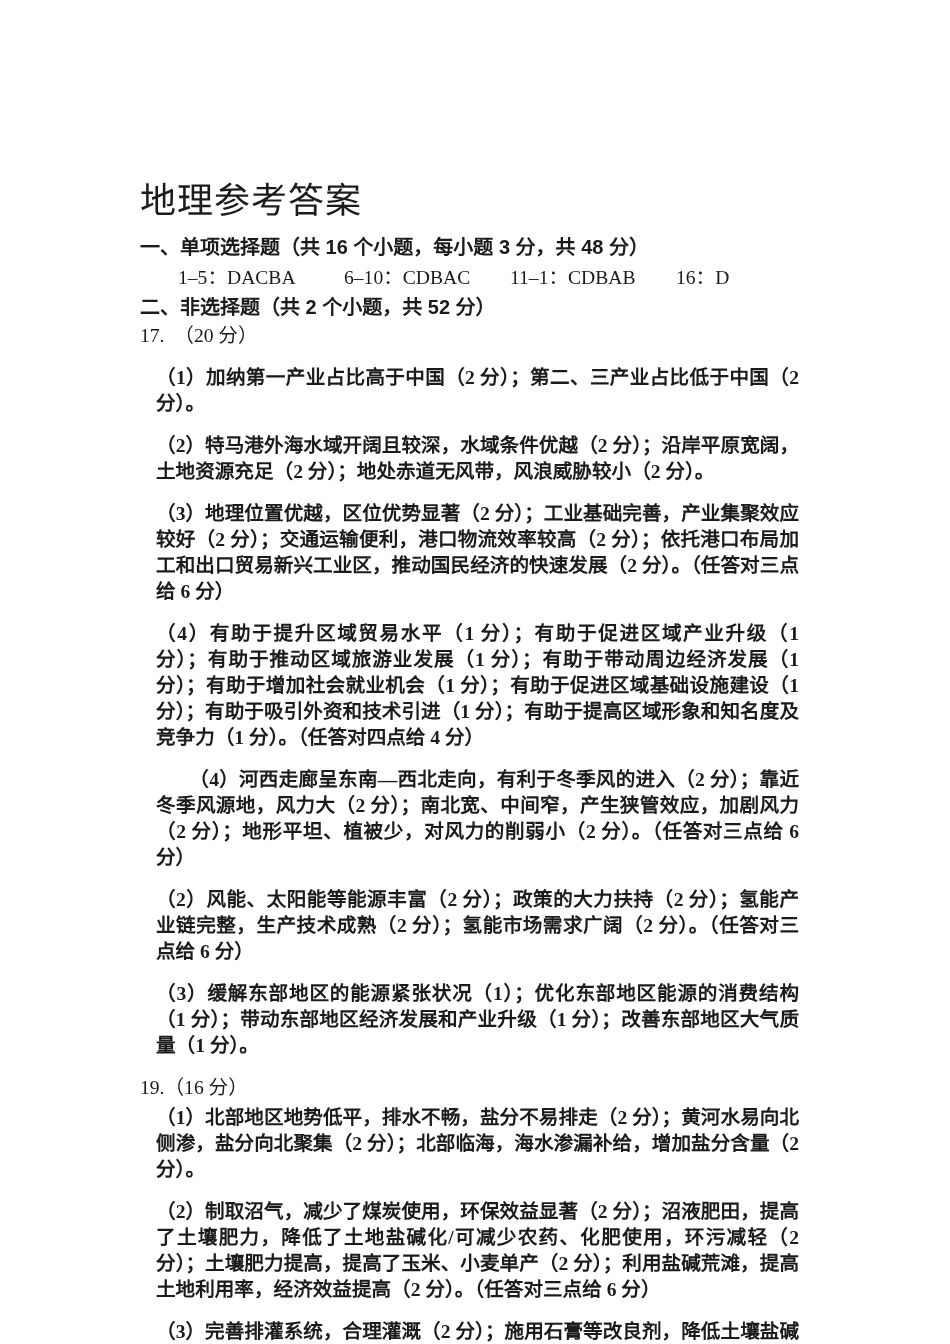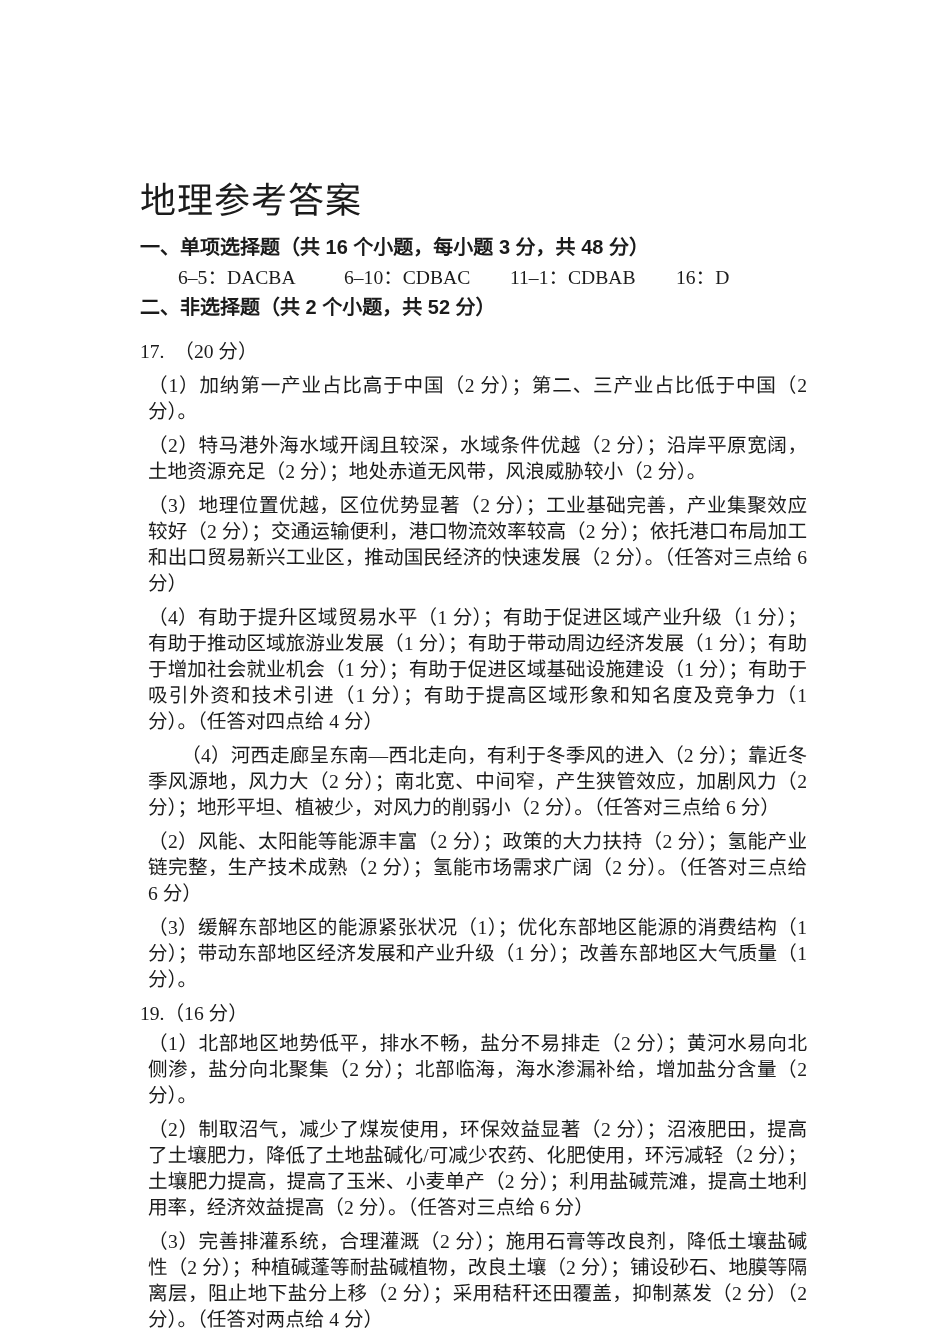--- a/index.html
+++ b/index.html
@@ -54,26 +54,27 @@
     display: inline-block;
     width: 166px;
     white-space: nowrap;
   }
   .answers-row .answer-group:last-child {
     width: auto;
   }
   .question { margin: 0; }
   .q-header {
     line-height: 26px;
-    margin-top: 18px;
+    margin-top: 2px;
   }
   .answer-para {
-    margin: 8px;
+    margin: 16px;
     text-align: justify;
     line-height: 26px;
+    font-weight: bold;
   }
   .answer-para.indent {
     text-indent: 1.7em;
   }
   
   .question.spaced .q-header { margin-top: 6px; }
   .question.spaced .answer-para { margin-top: 4px; }
   .note {
     margin: 20px 0 0 0;
     font-weight: bold;
@@ -85,21 +86,21 @@
 </head>
 <body>
 
 <div class="page">
 
   <div class="main-title">地理参考答案</div>
 
   <div class="sec-heading">一、单项选择题（共 16 个小题，每小题 3 分，共 48 分）</div>
 
   <div class="answers-row">
-      <span class="answer-group">6–5：DACBA</span>
+      <span class="answer-group">1–5：DACBA</span>
       <span class="answer-group">6–10：CDBAC</span>
       <span class="answer-group">11–1：CDBAB</span>
       <span class="answer-group">16：D</span>
     </div>
 
   <div class="sec-heading">二、非选择题（共 2 个小题，共 52 分）</div>
 
   <div>
       <div class="question">
         <div class="q-header">17.　（20 分）</div>

